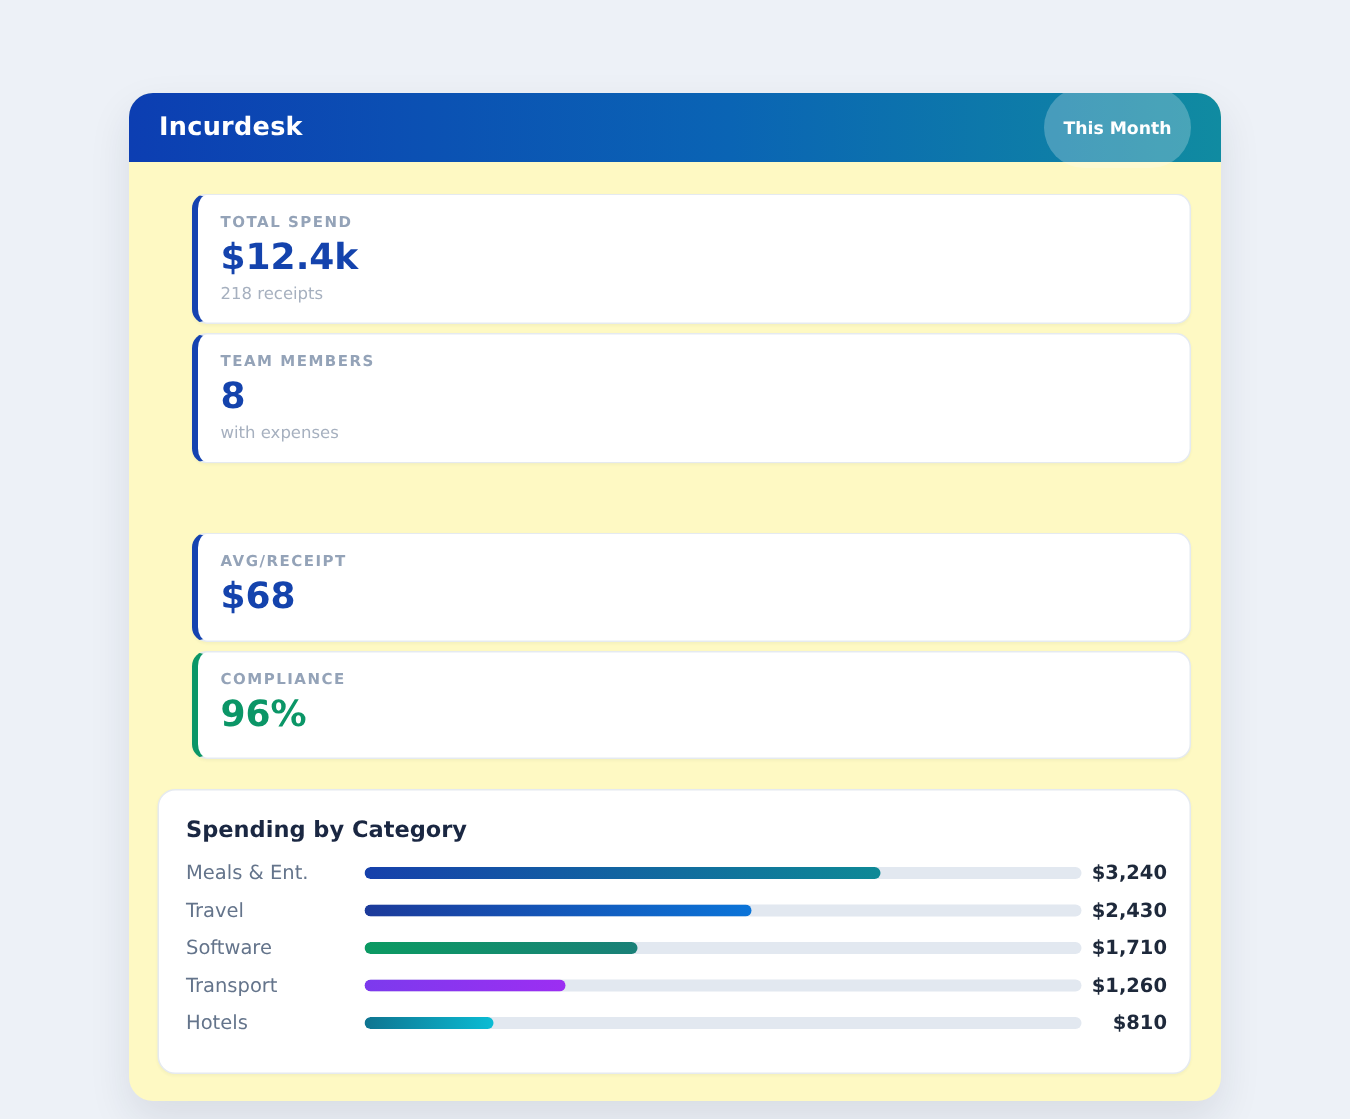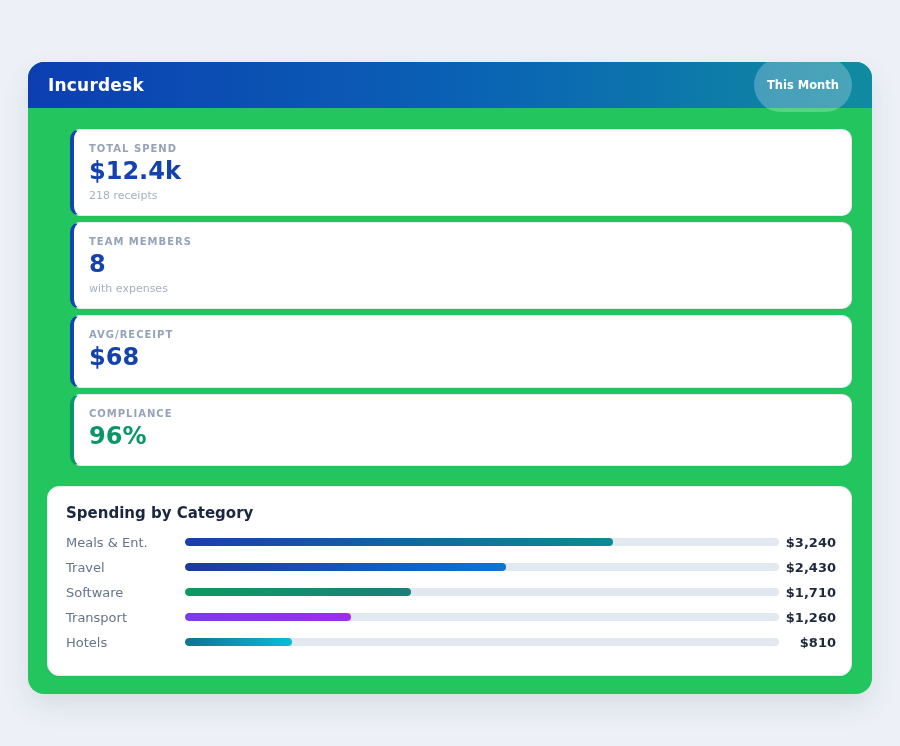--- a/index.html
+++ b/index.html
@@ -4,22 +4,22 @@
 <style>
   * { margin: 0; padding: 0; box-sizing: border-box; }
   html, body { width: 900px; height: 746px; }
   body {
     background: #edf1f7;
     font-family: "DejaVu Sans", "Liberation Sans", sans-serif;
     overflow: hidden;
   }
   .page { width: 900px; height: 746px; padding-top: 62px; }
   .app-card {
-    width: 844px; margin: 0 auto;
-    background: #22c55e;
+    width: 728px; margin: 0 auto;
+    background: #fef9c3;
     border-radius: 16px;
     box-shadow: 0 12px 28px rgba(30, 41, 59, 0.10);
     overflow: hidden;
   }
   .app-header {
     height: 46px;
     background: linear-gradient(90deg, #0c3eb2 0%, #0a64b4 55%, #108ba1 100%);
     display: flex; align-items: center; justify-content: space-between;
     padding: 0 20px;
   }
@@ -86,21 +86,21 @@
           <div class="stat-card" style="border-left-color: rgb(21, 67, 176);">
             <div class="stat-label">TOTAL SPEND</div>
             <div class="stat-value" style="color: rgb(20, 67, 173);">$12.4k</div>
             <div class="stat-sub">218 receipts</div>
           </div>
           <div class="stat-card" style="border-left-color: rgb(21, 67, 176);">
             <div class="stat-label">TEAM MEMBERS</div>
             <div class="stat-value" style="color: rgb(20, 67, 173);">8</div>
             <div class="stat-sub">with expenses</div>
           </div>
-          <div class="stat-card" style="border-left-color: rgb(21, 67, 176);">
+          <div class="stat-card" style="border-left-color: rgb(21, 67, 176); margin-top: 40px;">
             <div class="stat-label">AVG/RECEIPT</div>
             <div class="stat-value" style="color: rgb(20, 67, 173);">$68</div>
           </div>
           <div class="stat-card" style="border-left-color: rgb(11, 150, 103);">
             <div class="stat-label">COMPLIANCE</div>
             <div class="stat-value" style="color: rgb(11, 150, 103);">96%</div>
           </div>
         </div>
 
       <div class="spending-card">

